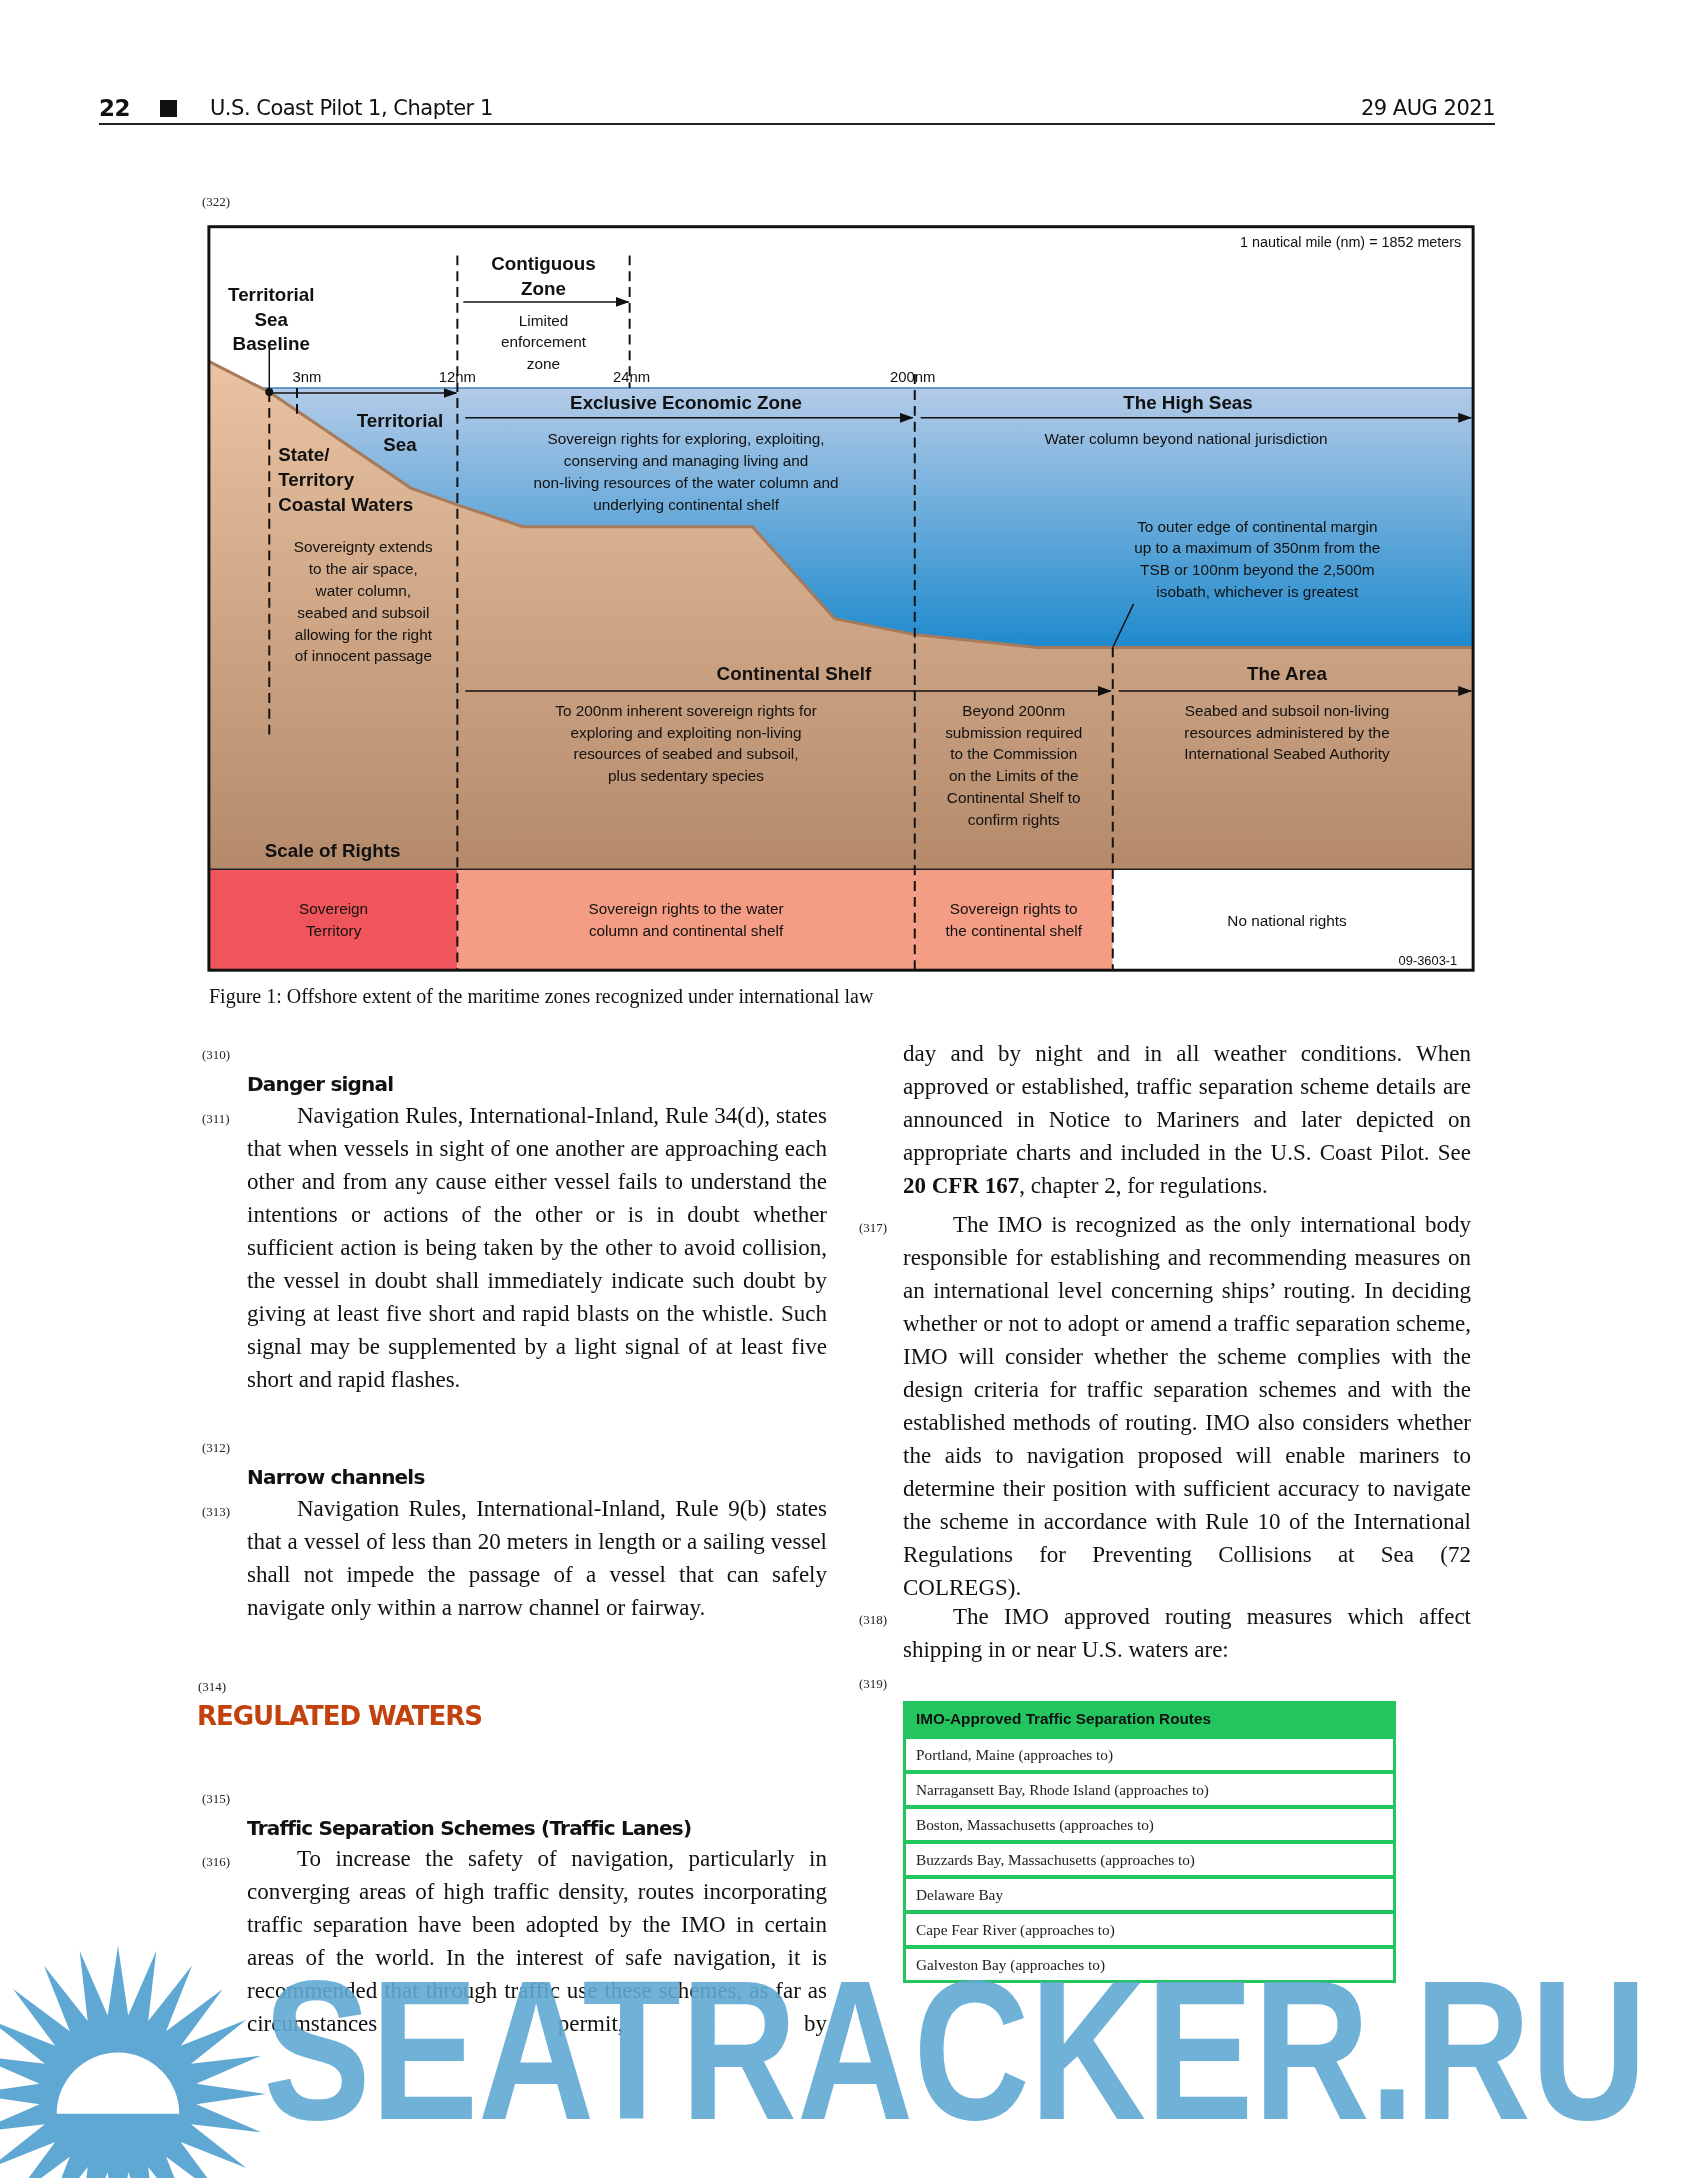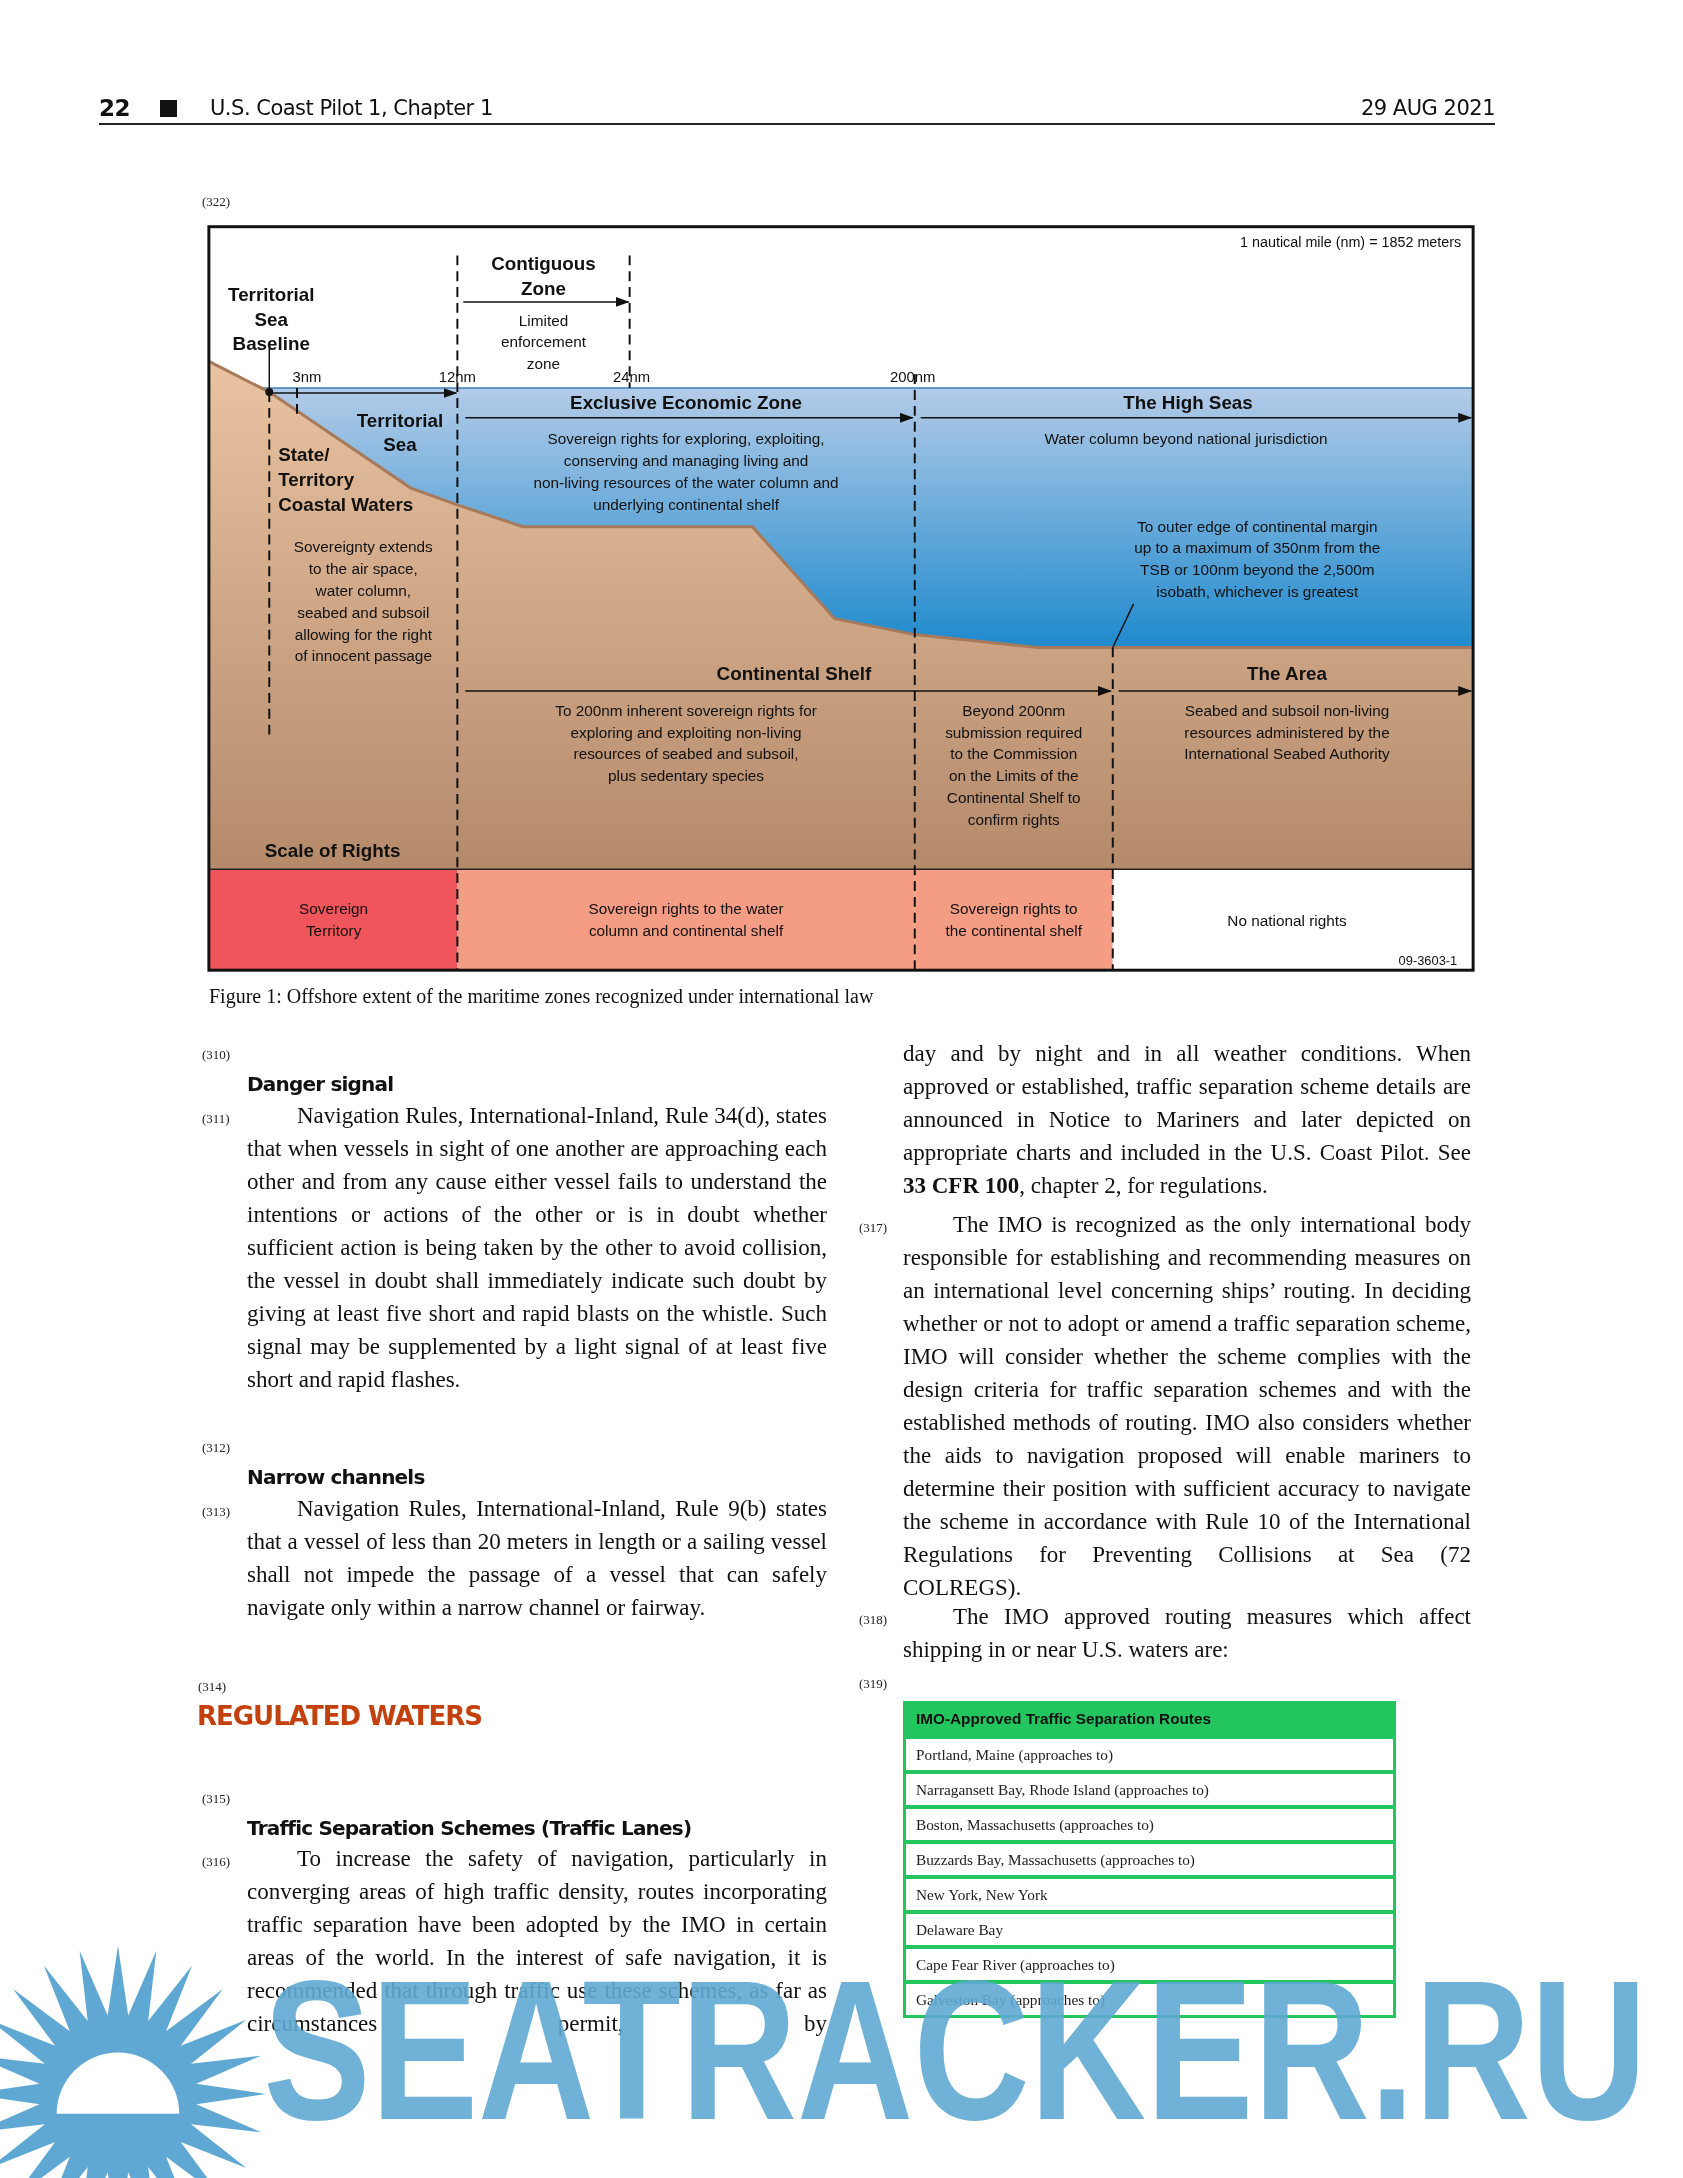--- a/index.html
+++ b/index.html
@@ -183,39 +183,38 @@
 <div class="abs h2" style="left:197px;top:1701px;">REGULATED WATERS</div>
 
 <div class="abs para-num" style="left:202px;top:1791px;">(315)</div>
 <div class="abs h3" style="left:247px;top:1816px;">Traffic Separation Schemes (Traffic Lanes)</div>
 <div class="abs para-num" style="left:202px;top:1854px;">(316)</div>
 <div class="abs col" style="left:247px;top:1842px;width:580px;text-align-last:justify;">
   <p>To increase the safety of navigation, particularly in converging areas of high traffic density, routes incorporating traffic separation have been adopted by the IMO in certain areas of the world. In the interest of safe navigation, it is recommended that through traffic use these schemes, as far as circumstances permit, by</p>
 </div>
 
 <div class="abs col" style="left:903px;top:1037px;width:568px;">
-  <p class="noind"><span>day and by night and in all weather conditions. When approved or established, traffic separation scheme details are announced in Notice to Mariners and later depicted on appropriate charts and included in the U.S. Coast Pilot. See </span><b>33 CFR 100</b><span>, chapter 2, for regulations.</span></p>
+  <p class="noind"><span>day and by night and in all weather conditions. When approved or established, traffic separation scheme details are announced in Notice to Mariners and later depicted on appropriate charts and included in the U.S. Coast Pilot. See </span><b>20 CFR 167</b><span>, chapter 2, for regulations.</span></p>
 </div>
 <div class="abs para-num" style="left:859px;top:1220px;">(317)</div>
 <div class="abs col" style="left:903px;top:1208px;width:568px;">
   <p>The IMO is recognized as the only international body responsible for establishing and recommending measures on an international level concerning ships’ routing. In deciding whether or not to adopt or amend a traffic separation scheme, IMO will consider whether the scheme complies with the design criteria for traffic separation schemes and with the established methods of routing. IMO also considers whether the aids to navigation proposed will enable mariners to determine their position with sufficient accuracy to navigate the scheme in accordance with Rule 10 of the International Regulations for Preventing Collisions at Sea (72 COLREGS).</p>
 </div>
 <div class="abs para-num" style="left:859px;top:1612px;">(318)</div>
 <div class="abs col" style="left:903px;top:1600px;width:568px;">
   <p>The IMO approved routing measures which affect shipping in or near U.S. waters are:</p>
 </div>
 <div class="abs para-num" style="left:859px;top:1676px;">(319)</div>
 
 <div class="abs tbl">
   <div class="tbl-head">IMO-Approved Traffic Separation Routes</div>
   <div class="tbl-row">Portland, Maine (approaches to)</div>
   <div class="tbl-row">Narragansett Bay, Rhode Island (approaches to)</div>
   <div class="tbl-row">Boston, Massachusetts (approaches to)</div>
   <div class="tbl-row">Buzzards Bay, Massachusetts (approaches to)</div>
-  <div class="tbl-row">New York, New York</div>
   <div class="tbl-row">Delaware Bay</div>
   <div class="tbl-row">Cape Fear River (approaches to)</div>
   <div class="tbl-row">Galveston Bay (approaches to)</div>
 </div>
 
 <svg class="abs wm" width="1683" height="257" viewBox="0 0 1700 260">
   <g id="wmSun">
       <polygon points="118.0,25.0 128.4,95.7 156.8,30.1 148.6,101.1 193.0,45.1 166.7,111.5 224.1,68.9 181.5,126.3 247.9,100.0 191.9,144.4 262.9,136.2 197.3,164.6 268.0,175.0 197.3,185.4 262.9,213.8 191.9,205.6 247.9,250.0 181.5,223.7 224.1,281.1 166.7,238.5 193.0,304.9 148.6,248.9 156.8,319.9 128.4,254.3 118.0,325.0 107.6,254.3 79.2,319.9 87.4,248.9 43.0,304.9 69.3,238.5 11.9,281.1 54.5,223.7 -11.9,250.0 44.1,205.6 -26.9,213.8 38.7,185.4 -32.0,175.0 38.7,164.6 -26.9,136.2 44.1,144.4 -11.9,100.0 54.5,126.3 11.9,68.9 69.3,111.5 43.0,45.1 87.4,101.1 79.2,30.1 107.6,95.7" fill="#5fa8d3"></polygon>
       <path d="M56,195 A62,62 0 0 1 180,195 Z" fill="#ffffff"></path>
     </g>

